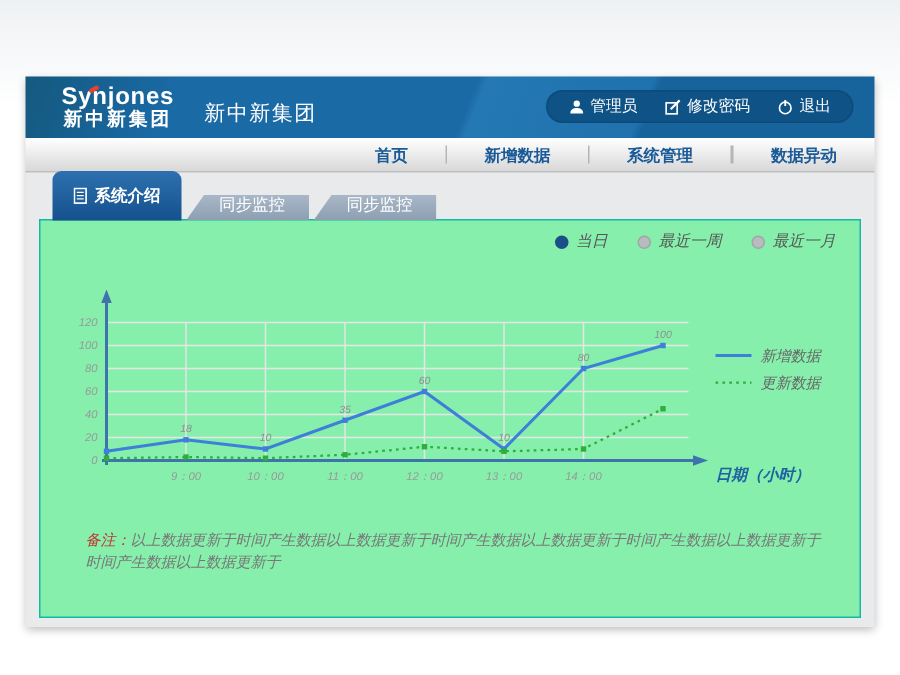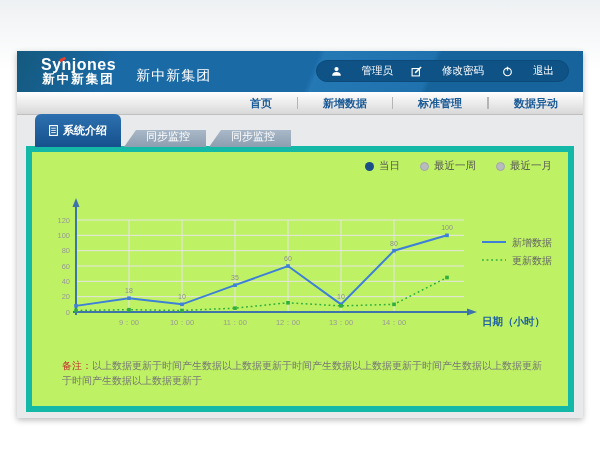--- a/index.html
+++ b/index.html
@@ -21,21 +21,21 @@
   .logo { position:relative; margin-left:24px; line-height:1.05; text-align:center; }
   .logo-en { font-size:16px; font-weight:bold; letter-spacing:.5px; }
   .logo-accent { position:absolute; left:18px; top:1px; width:7px; height:2.5px; background:#e8422e; transform:rotate(-28deg); border-radius:2px; }
   .logo-cn { font-size:12.5px; font-weight:bold; letter-spacing:2px; }
   .hdr-title { font-size:14px; margin-left:20px; margin-top:8px; letter-spacing:1px; }
   .hdr-actions {
     position:absolute; right:14px; top:9px; height:22px;
     background:#0f5286; border:1px solid #0c4a7a; border-radius:11px;
     display:flex; align-items:center; padding:0 14px; gap:18px;
   }
-  .hdr-btn { display:flex; align-items:center; gap:20px; font-size:10.5px; cursor:pointer; white-space:nowrap; }
+  .hdr-btn { display:flex; align-items:center; gap:4px; font-size:10.5px; cursor:pointer; white-space:nowrap; }
   .hdr-btn svg { display:block; }
   
   .nav {
     height:23px; background:linear-gradient(#ffffff,#d8d8d8);
     border-bottom:1px solid #bfbfbf; display:flex; align-items:center; padding-left:14px;justify-content:flex-end;
   }
   .nav-item { font-size:11px; font-weight:bold; color:#1a5a96; padding:0 25px; cursor:pointer; }
   .nav-sep { width:1px; height:12px; background:#b5b5b5; }
   
   .content { position:relative; }
@@ -46,21 +46,21 @@
     background:linear-gradient(#2d70af,#15518d);
     border-radius:6px 6px 0 0;
   }
   .tab.inactive {
     height:17px; padding:0 16px 4px 22px; margin-left:3px;
     background:linear-gradient(#a9b8c8,#8c9eb1);
     clip-path:polygon(12px 0,100% 0,100% 100%,0 100%);
   }
   .panel {
     position:relative; margin:-1px 9px 0 9px; height:266px;
-    background:#bef264; border:6px solid #14b8a6; z-index:1;
+    background:#86efac; border:1px solid #14b8a6; z-index:1;font-style:italic;
   }
   
   .radio-row { position:absolute; top:7px; right:16px; display:flex; gap:20px; }
   .radio-opt { display:flex; align-items:center; gap:5px; font-size:10.5px; color:#555; cursor:pointer; }
   .radio-dot { width:9px; height:9px; border-radius:50%; }
   .radio-dot.sel { background:#1c4f87; }
   .radio-dot.unsel { background:#b9bcbf; border:1px solid #a2a5a8; }
   
   .y-title { position:absolute; top:26px; left:20px; color:#2061a2; font-size:11px; font-weight:bold; letter-spacing:1px; }
   .chart { position:absolute; top:40px; left:4px; }
@@ -104,21 +104,21 @@
         <span>退出</span>
       </div>
     </div>
   </header>
 
   <nav class="nav" id="nav">
       <div class="nav-item">首页</div>
       <div class="nav-sep"></div>
       <div class="nav-item">新增数据</div>
       <div class="nav-sep"></div>
-      <div class="nav-item">标准管理</div>
+      <div class="nav-item">系统管理</div>
       <div class="nav-sep"></div>
       <div class="nav-sep"></div>
       <div class="nav-item">数据异动</div>
     </nav>
 
   <div class="content">
     <div class="tabs" id="tabs">
         <div class="tab active">
           <svg width="9" height="11" viewBox="0 0 9 11">
             <rect x="0.6" y="0.6" width="7.8" height="9.8" fill="none" stroke="#fff" stroke-width="1.1"></rect>

